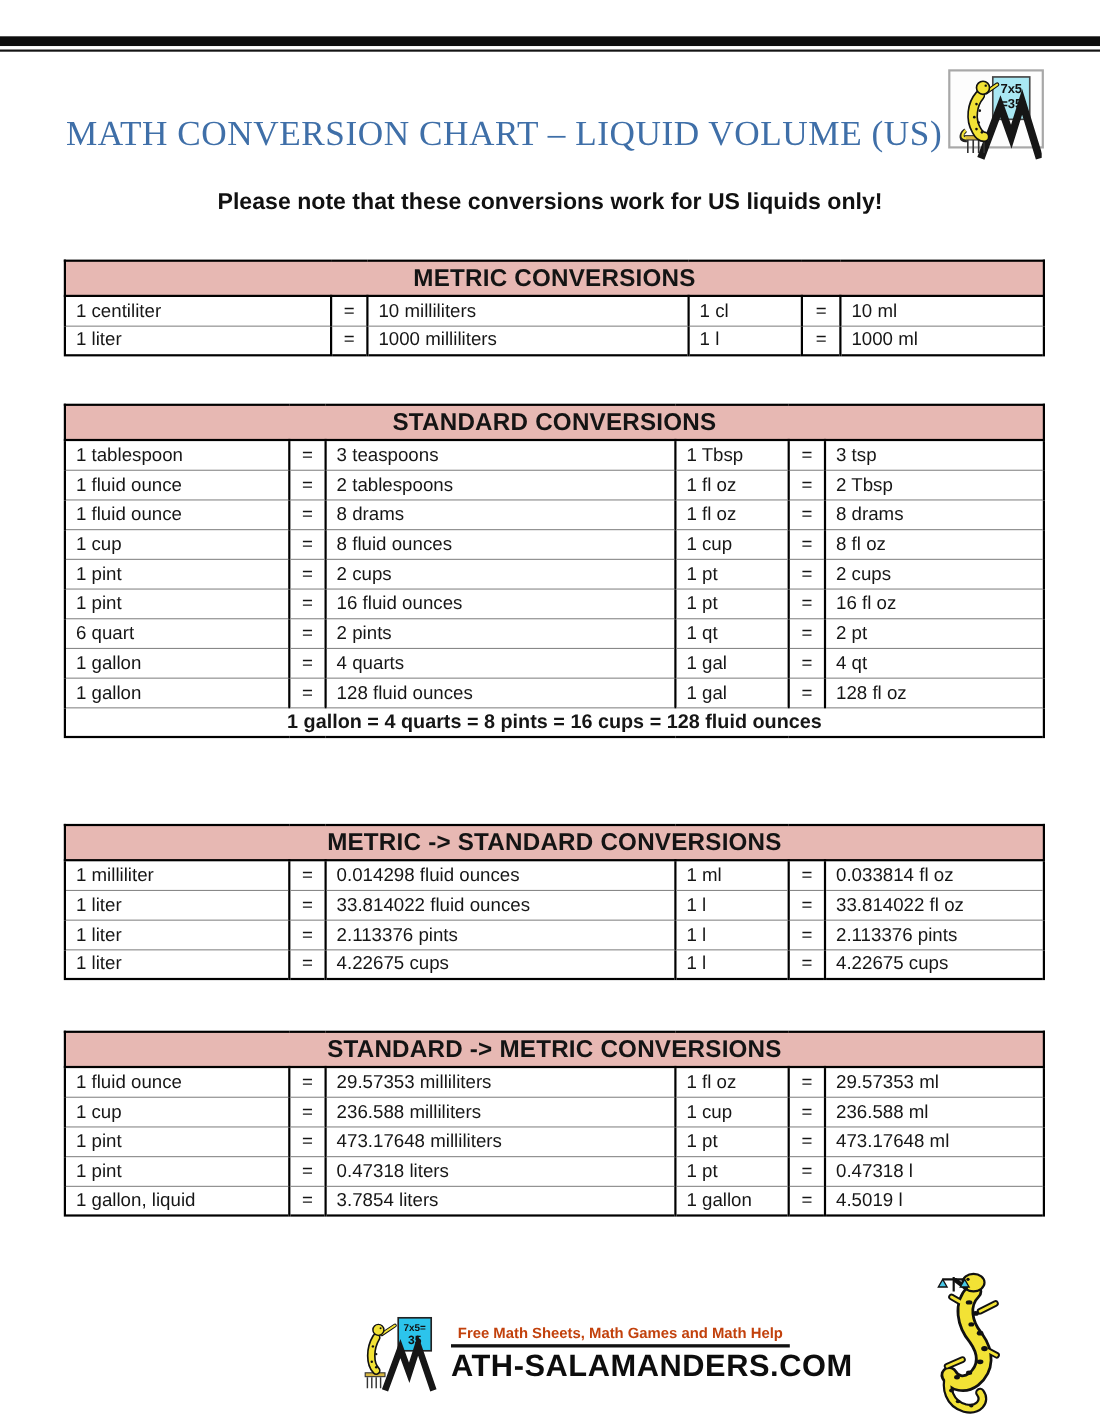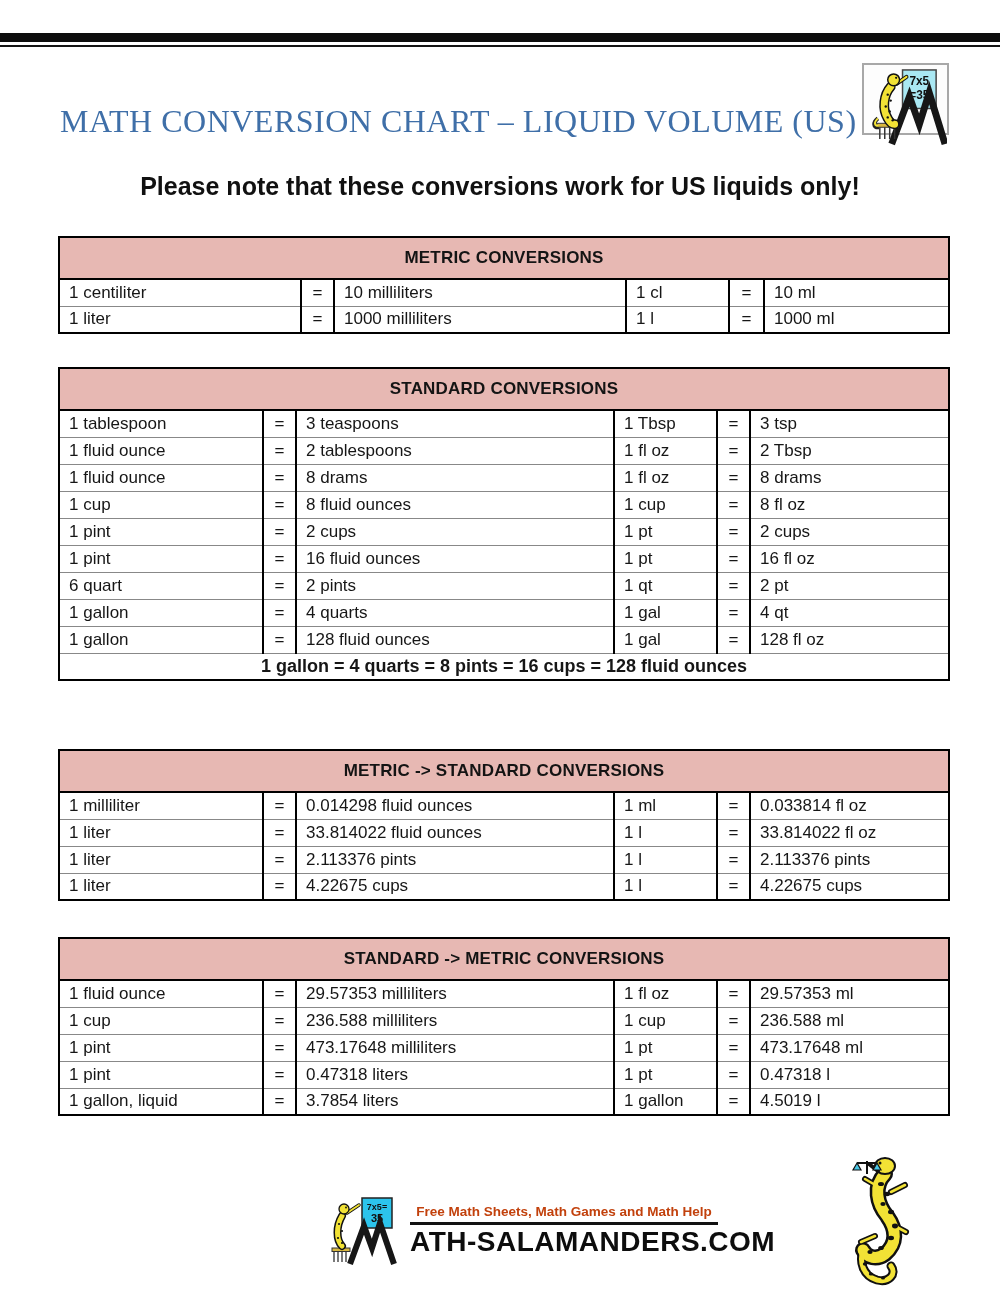--- a/index.html
+++ b/index.html
@@ -14,34 +14,34 @@
   .top-rule .gap   { height:3px; background:#ffffff; }
   .top-rule .thin  { height:2px; background:#141414; }
 
   .page-title {
     position:absolute; left:60px; top:103px; width:800px;
     font-family:"Liberation Serif", serif; font-size:32px; font-weight:400;
     color:#3f6fa8; letter-spacing:0.5px; white-space:nowrap;
   }
   .subtitle {
     position:absolute; left:0; top:172px; width:1000px; text-align:center;
-    font-size:25px; font-weight:bold; color:#111;
+    font-size:21px; font-weight:bold; color:#111;
   }
 
   .logo-box {
     position:absolute; left:862px; top:63px; width:87px; height:72px;
     border:2px solid #a8a8a8; background:#fdfdfd;
   }
 
   
   .tablewrap { position:absolute; left:58px; width:890px; }
   table { border-collapse:collapse; width:890px; table-layout:fixed;
           font-size:17px; color:#161616; border:2px solid #000; }
   th.ttitle {
-    background:#e7b8b3; height:42px; font-size:17px; font-weight:bold;
+    background:#e7b8b3; height:32px; font-size:22px; font-weight:bold;
     text-align:center; border:2px solid #000; color:#141414; letter-spacing:0.2px;
   }
   td {
     height:27px; padding:0 4px 0 9px; overflow:hidden; white-space:nowrap;
     border-left:2px solid #000; border-right:2px solid #000;
     border-top:1px solid #888; border-bottom:1px solid #888;
   }
   td.c1, td.c4 { text-align:center; padding:0; }
   tr.footer-row td { text-align:center; font-weight:bold; font-size:18px; padding:0; }
 

